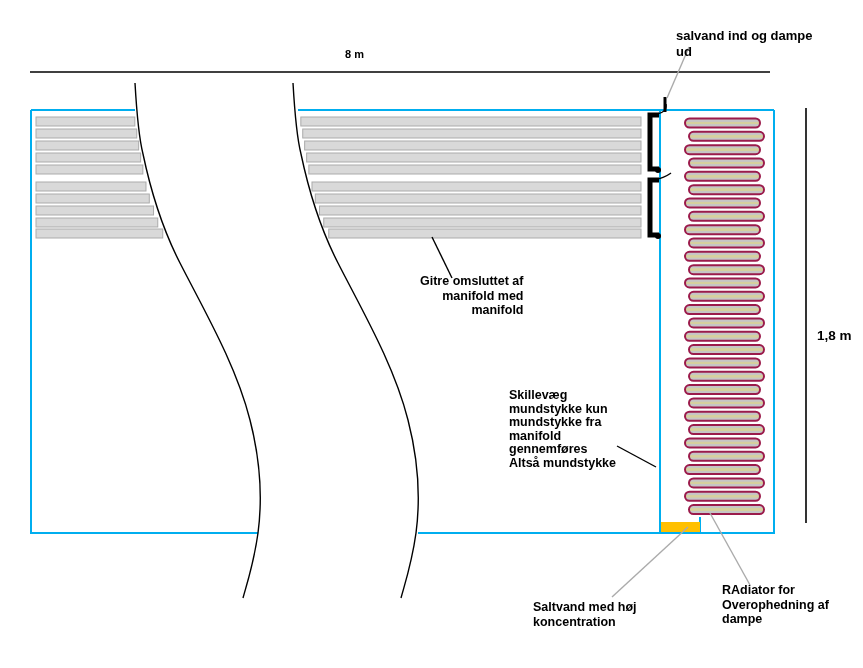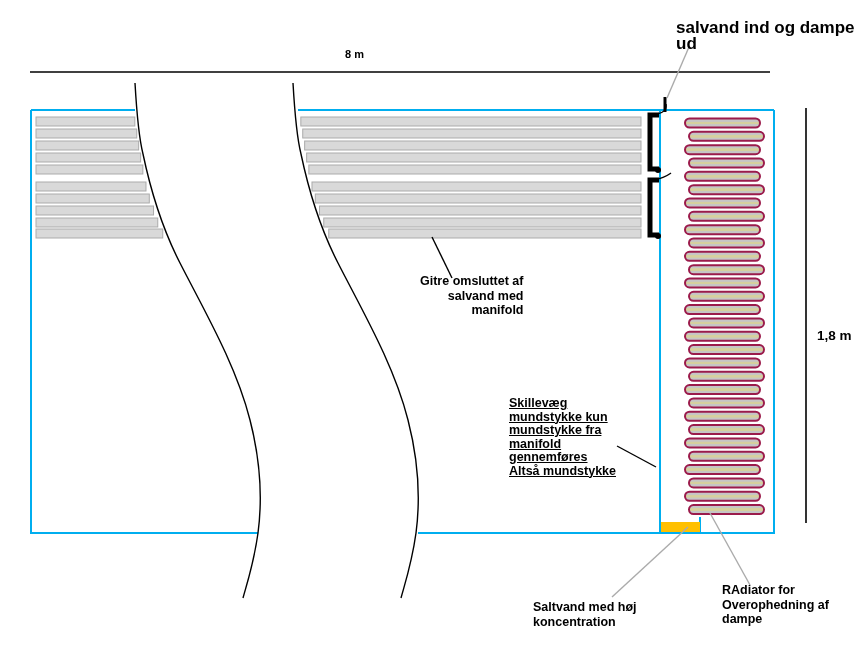--- a/index.html
+++ b/index.html
@@ -12,25 +12,25 @@
   }
   svg{position:absolute;left:0;top:0;}
   .lbl{
     position:absolute;
     font-weight:bold;
     color:#000;
     font-size:12.5px;
     line-height:13.5px;
     white-space:nowrap;
   }
-  .lbl-inlet{left:676px;top:20px;font-size:17px;line-height:16px;}
+  .lbl-inlet{left:676px;top:28px;font-size:13px;line-height:16px;}
   .lbl-width{left:345px;top:48px;font-size:11px;}
   .lbl-height{left:817px;top:309px;font-size:13.5px;margin-top:20px;}
   .lbl-gitre{left:420px;top:274px;line-height:14.5px;text-align:right;}
-  .lbl-skillevaeg{left:509px;top:397px;text-decoration:underline;}
+  .lbl-skillevaeg{left:509px;top:389px;}
   .lbl-saltvand{left:533px;top:600px;line-height:14.5px;}
   .lbl-radiator{left:722px;top:583px;line-height:14.5px;}
 </style>
 </head>
 <body>
 
 <div class="canvas">
 
   <svg id="diagram-svg" width="863" height="668" viewBox="0 0 863 668">
     <defs>
@@ -137,21 +137,21 @@
   </svg>
 
   <div class="lbl lbl-inlet">
       <div>salvand ind og dampe</div>
       <div>ud</div>
     </div>
   <div class="lbl lbl-width">8 m</div>
   <div class="lbl lbl-height">1,8 m</div>
   <div class="lbl lbl-gitre">
       <div>Gitre omsluttet af</div>
-      <div>salvand med</div>
+      <div>manifold med</div>
       <div>manifold</div>
     </div>
   <div class="lbl lbl-skillevaeg">
       <div>Skillevæg</div>
       <div>mundstykke kun</div>
       <div>mundstykke fra</div>
       <div>manifold</div>
       <div>gennemføres</div>
       <div>Altså mundstykke</div>
     </div>

